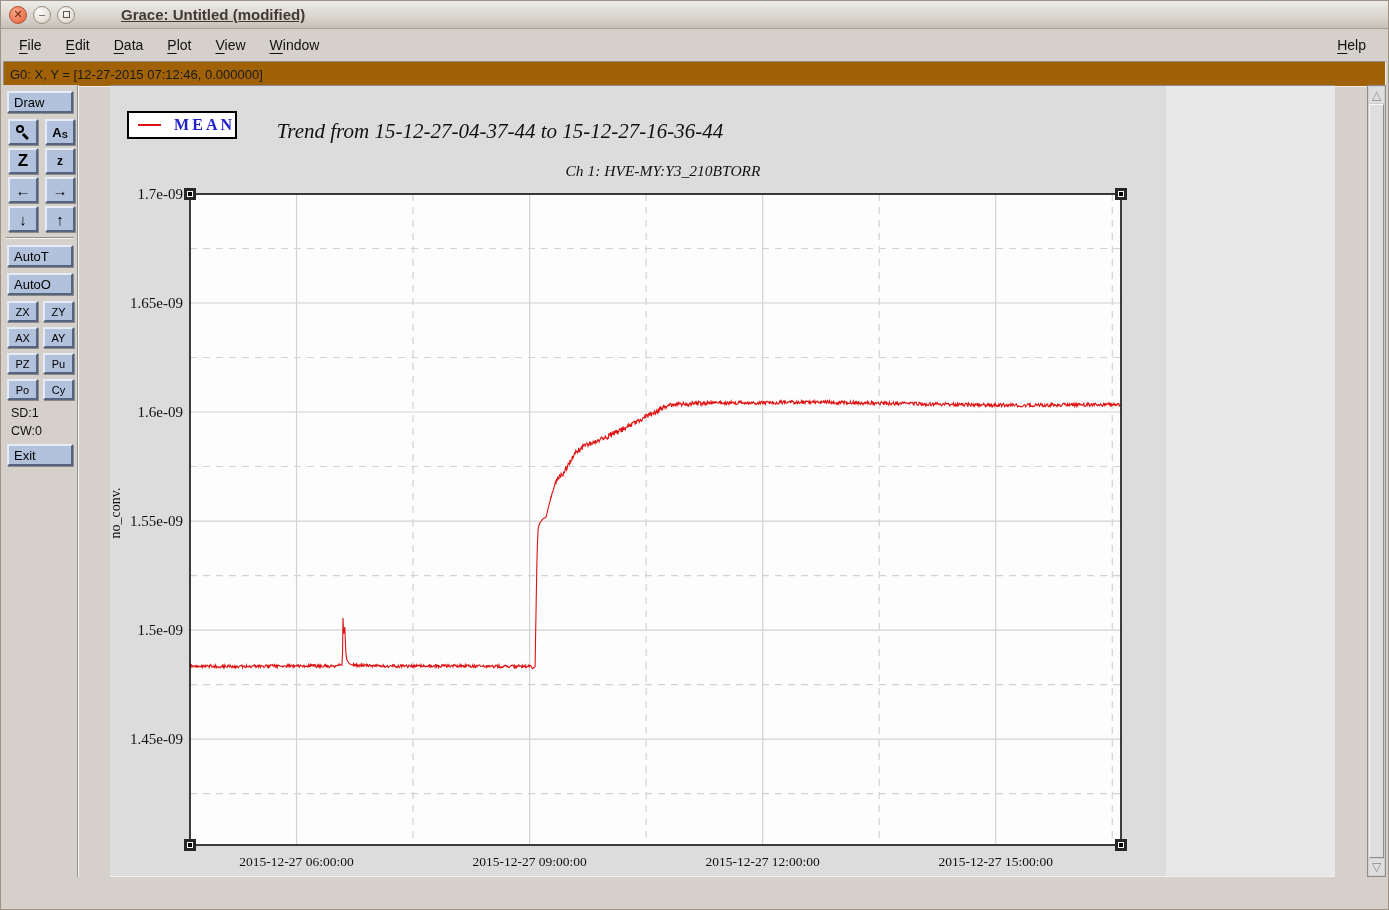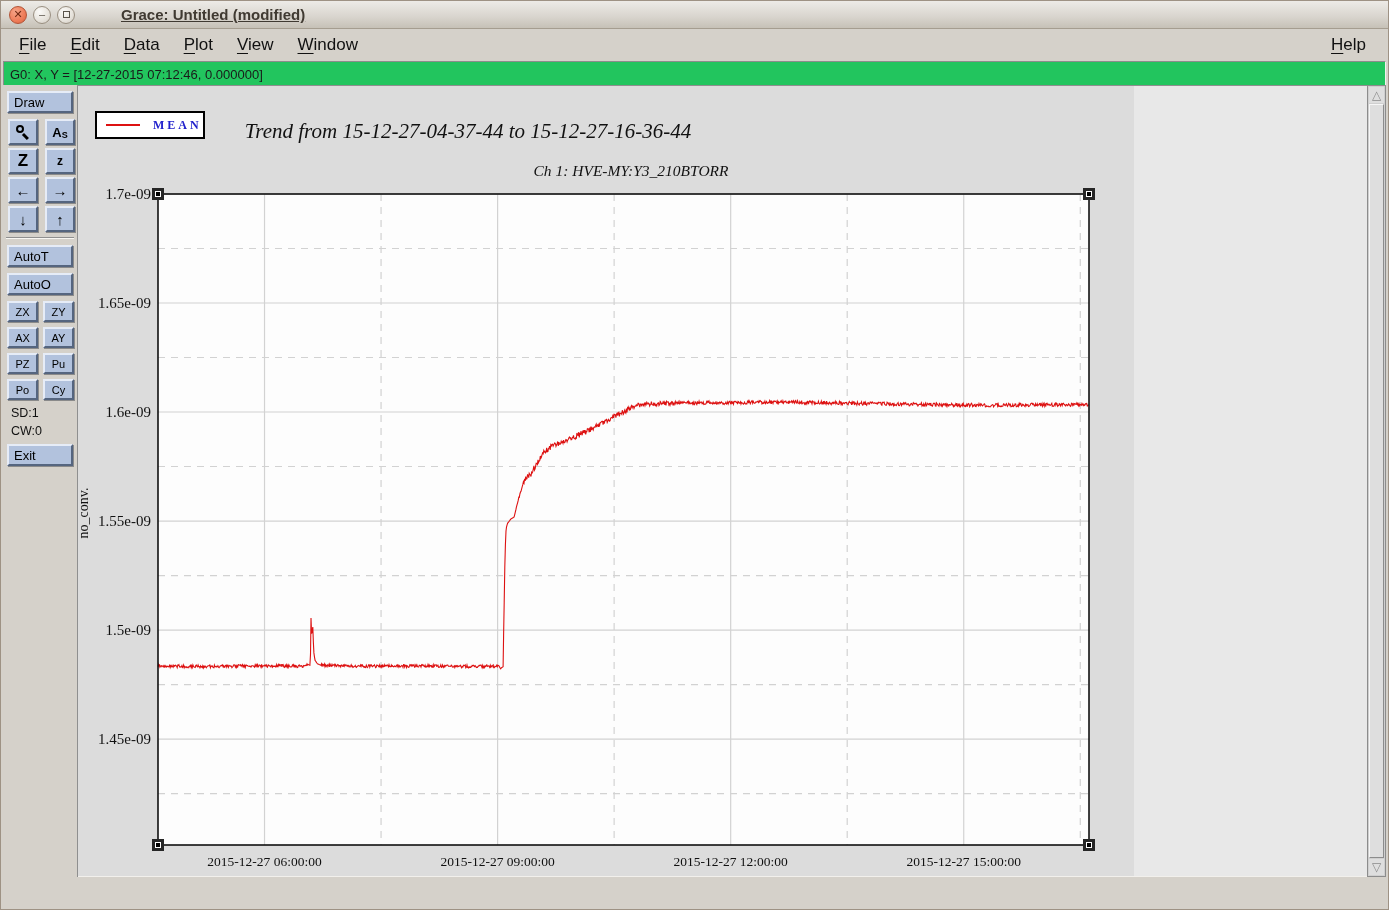--- a/index.html
+++ b/index.html
@@ -27,38 +27,38 @@
     font-size:11px; line-height:1; cursor:default;
   }
   .tb-close { background:radial-gradient(circle at 35% 30%,#f6a488,#ee7c58 60%,#d9603c); border:1px solid #b25336; color:#6e2812; font-weight:bold; }
   .tb-min, .tb-max { background:radial-gradient(circle at 35% 30%,#fbfaf8,#e6e2db 60%,#cfc9bf); border:1px solid #998f81; color:#5a544b; }
   .tb-max span { display:block; width:7px; height:7px; border:1px solid #5a544b; }
   .tb-title { margin-left:46px; font-size:15px; font-weight:bold; color:#403a32;text-decoration:underline; }
 
   
   .menubar {
     position:absolute; left:0; top:28px; right:0; height:32px;
-    display:flex; align-items:center; font-size:17px; color:#111;gap:34px;
+    display:flex; align-items:center; font-size:14px; color:#111;gap:34px;
   }
   .menu-item { padding:4px 6px; margin-left:12px; }
   .menu-item:first-child { margin-left:12px; }
   .menu-help { margin-left:auto; margin-right:16px; padding:4px 6px;text-align:right; }
   .menu-item u, .menu-help u { text-decoration:underline; text-underline-offset:3px; }
 
   
   .locator {
     position:absolute; left:2px; right:2px; top:60px; height:26px;
-    background:#22c55e;
+    background:#a16207;
     border:1px solid; border-color:#8c8c8c #f2f0ec #f2f0ec #8c8c8c;
     display:flex; align-items:center;
     font-size:13px; color:#1a1a1a; padding-left:6px;
   }
 
   
-  .main { position:absolute; left:2px; right:2px; top:84px; bottom:32px; display:flex; }
+  .main { position:absolute; left:2px; right:2px; top:84px; bottom:32px; display:flex;gap:32px; }
 
   .toolbar {
     width:75px; background:#d5d1ca; padding:3px 2px 0 2px;
     border-right:1px solid #8f8f8f; box-shadow:1px 0 0 #f8f6f2;
     flex:none; font-size:13px;
   }
   .tbtn {
     background:#b2c2dd; color:#000;
     border:2px solid; border-color:#e6ecf7 #55657f #55657f #e6ecf7;
     box-shadow:1px 1px 0 #8a8a8a;
@@ -86,21 +86,21 @@
             border-top:1px solid #8f8f8f; border-bottom:1px solid #f2f0ec; }
   .page { position:absolute; left:0; top:0; width:1056px; height:100%; background:#dcdcdc; }
   .page svg { position:absolute; left:0; top:0; }
 
   .legendbox {
     position:absolute; left:17px; top:25px; width:110px; height:28px;
     background:#fff; border:2px solid #000;
     display:flex; align-items:center;
   }
   .legend-line { width:34px; height:0; border-top:2px solid #dd1111; margin-left:9px; }
-  .legend-label { font-family:"Liberation Serif","DejaVu Serif",serif; font-size:12px; font-weight:bold;
+  .legend-label { font-family:"Liberation Serif","DejaVu Serif",serif; font-size:16px; font-weight:bold;
                   color:#2222cc; letter-spacing:3px; margin-left:13px; }
 
   
   .vscroll { width:19px; flex:none; background:#cfcfcf; border:1px solid #8c8c8c; position:relative; }
   .vs-arrow { position:absolute; left:1px; right:1px; height:16px; display:flex; align-items:center; justify-content:center;
               color:#8a8a8a; font-size:12px; background:#dedede; }
   .vs-up { top:1px; } .vs-down { bottom:1px; }
   .vs-thumb { position:absolute; left:1px; right:1px; top:18px; bottom:18px; background:#dedede;
               border:1px solid; border-color:#f6f6f6 #8c8c8c #8c8c8c #f6f6f6; }
 

